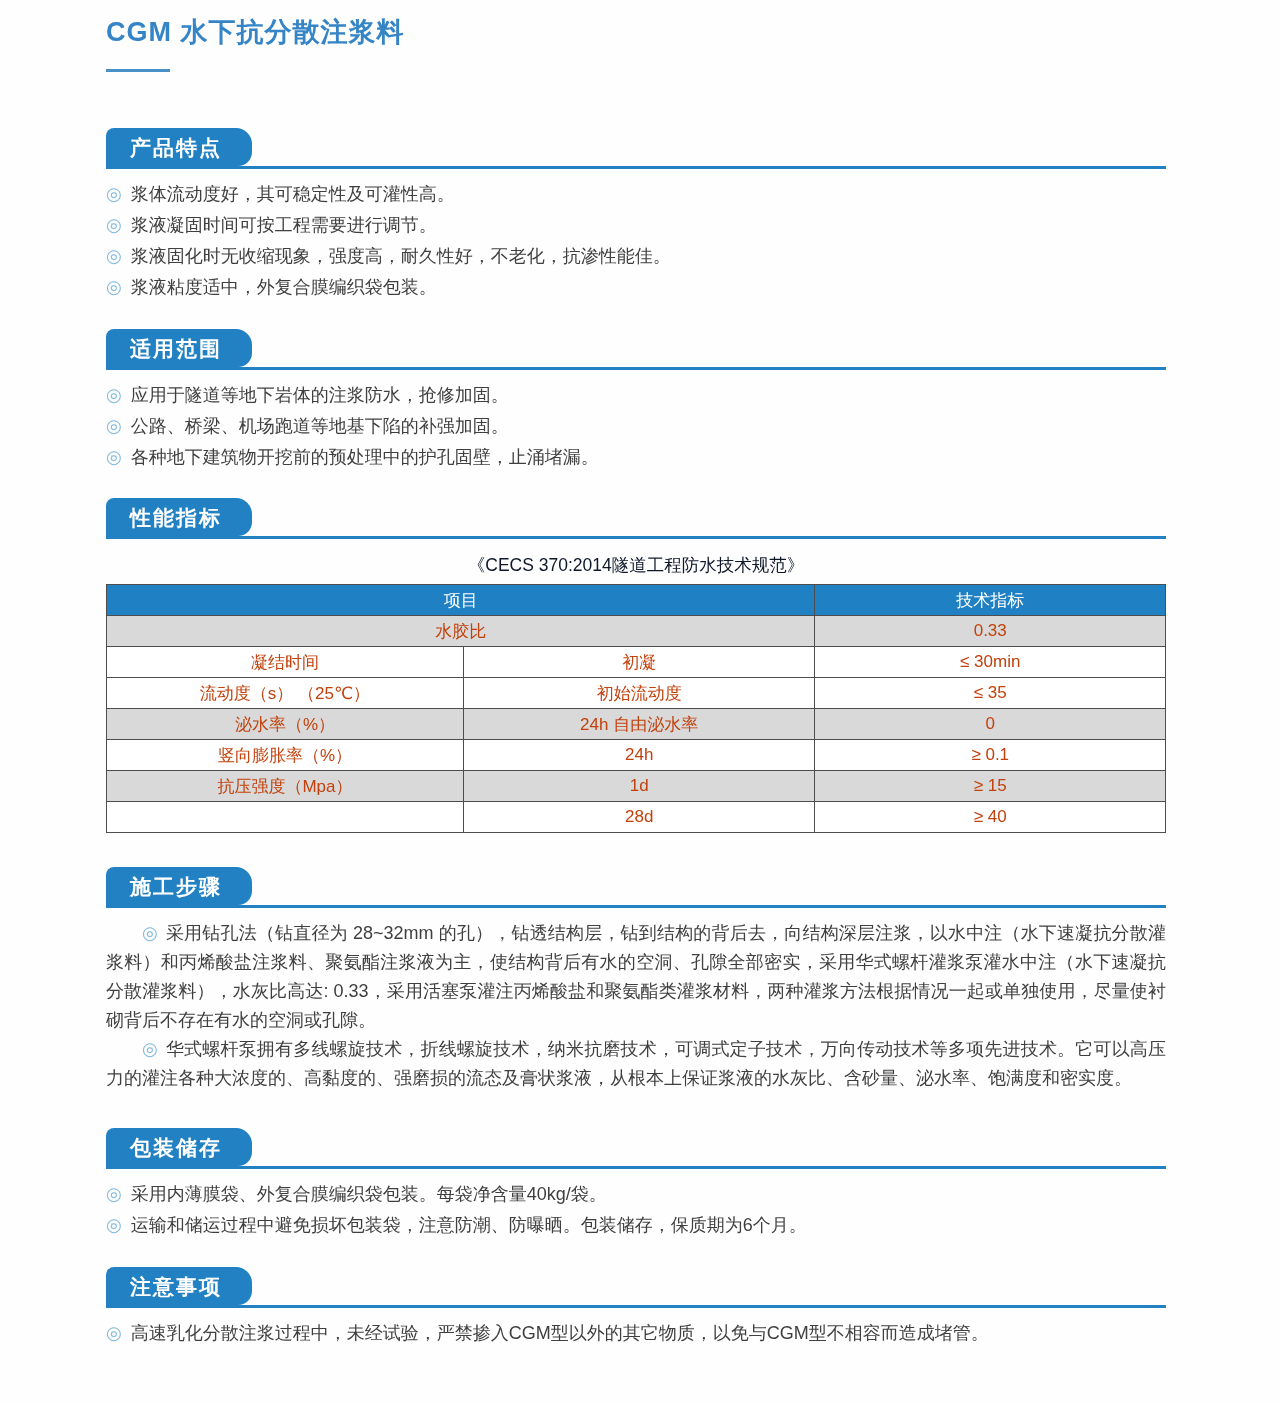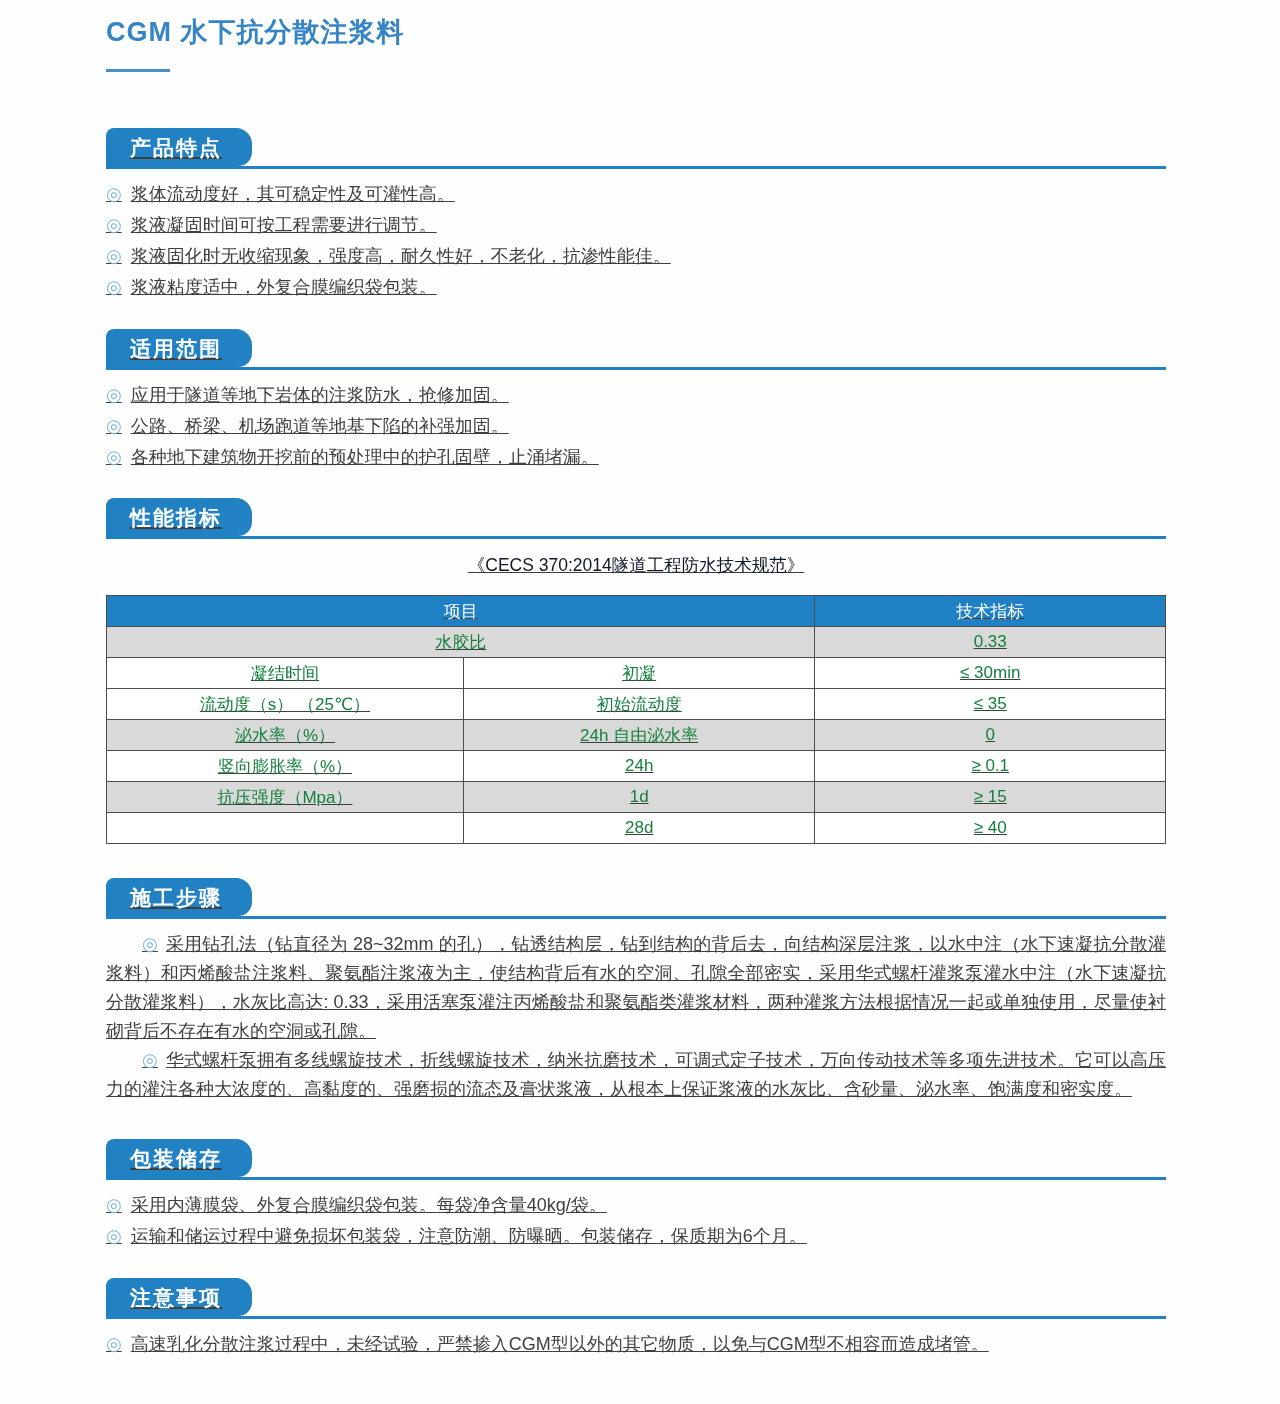--- a/index.html
+++ b/index.html
@@ -24,21 +24,21 @@
     color: #3484c6;
     letter-spacing: 1px;
   }
   .title-dash {
     width: 64px;
     height: 3px;
     background: #4a90c8;
     margin-top: 21px;
   }
   
-  .section { margin-top: 26px; text-decoration: underline; }
+  .section { margin-top: 26px; }
   .sec-head {
     display: flex;
     align-items: flex-end;
     border-bottom: 3px solid #2181c3;
   }
   .sec-tab {
     display: inline-block;
     background: #2181c3;
     color: #ffffff;
     font-size: 21px;
@@ -65,31 +65,31 @@
   }
   
   .standards { margin-top: 12px; text-align: center; }
   .standards div {
     font-size: 17.5px;
     line-height: 29px;
     color: #0f172a;
   }
   table.perf {
     width: 100%;
-    margin-top: 15px;
+    margin-top: 4px;
     border-collapse: collapse;
     table-layout: fixed;
   }
   table.perf th, table.perf td {
     border: 1px solid #4d4d4d;
     height: 31px;
     text-align: center;
     vertical-align: middle;
     font-size: 17px;
-    color: #15803d;
+    color: #c2410c;
     font-weight: 400;
     padding: 0 4px;
   }
   table.perf th {
     background: #1f81c4;
     color: #ffffff;
     font-weight: 400;
   }
   table.perf tr.gray td { background: #d9d9d9; }
   table.perf tr.white td { background: #ffffff; }

